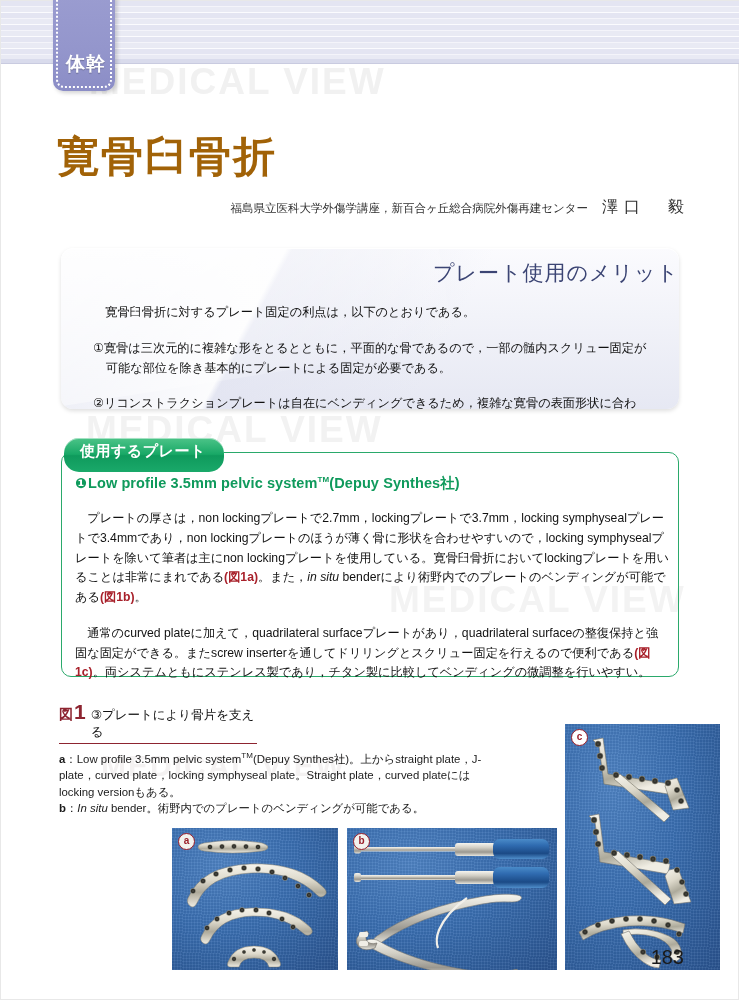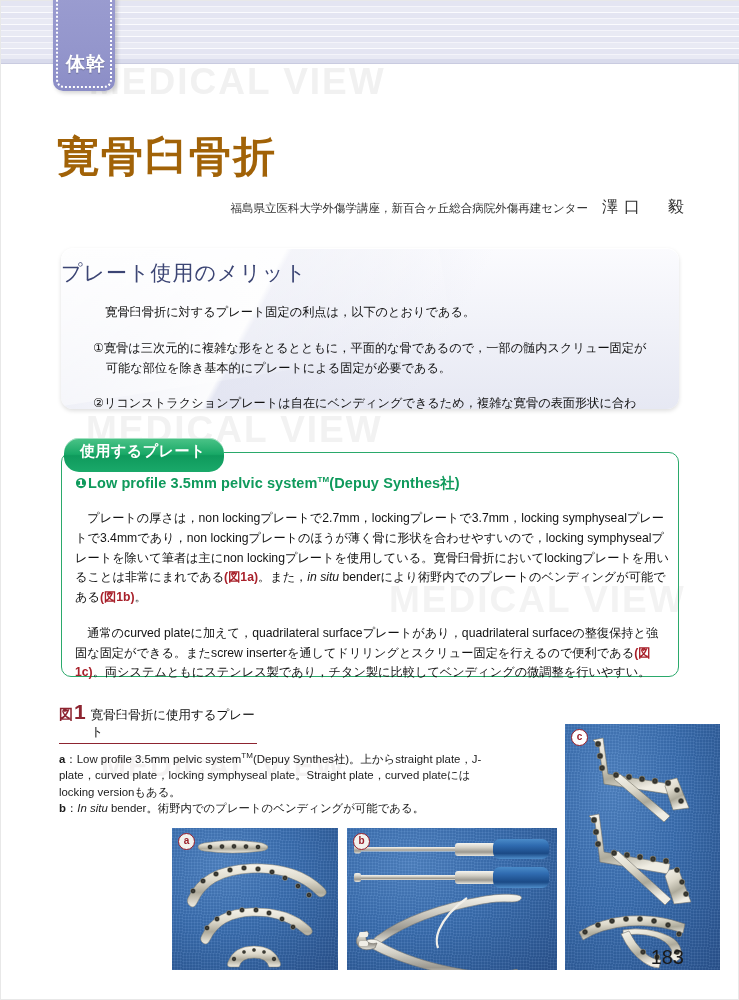--- a/index.html
+++ b/index.html
@@ -147,21 +147,21 @@
   .merit-box::before{
     content:"";
     position:absolute;
     left:-40px; top:-70px;
     width:420px; height:200px;
     background:linear-gradient(to bottom right, rgba(255,255,255,.9), rgba(255,255,255,0));
     transform: rotate(-9deg);
   }
   .merit-title {
     position: relative;
-    text-align: left;
+    text-align: right;
     margin-top: 11px;
     font-size: 21px;
     font-weight: 400;
     color: #3c4574;
     letter-spacing: 1px;
   }
   .merit-body {
     position: relative;
     margin: 7px 14px 0 16px;
     font-size: 12.2px;
@@ -364,21 +364,21 @@
     </h2>
     <p class="gs-para"><span>プレートの厚さは，non lockingプレートで2.7mm，lockingプレートで3.7mm，locking symphysealプレートで3.4mmであり，non lockingプレートのほうが薄く骨に形状を合わせやすいので，locking symphysealプレートを除いて筆者は主にnon lockingプレートを使用している。寛骨臼骨折においてlockingプレートを用いることは非常にまれである</span><span class="figref">(図1a)</span><span>。また，</span><span class="ital">in situ</span><span> benderにより術野内でのプレートのベンディングが可能である</span><span class="figref">(図1b)</span><span>。</span></p>
 
     <p class="gs-para"><span>通常のcurved plateに加えて，quadrilateral surfaceプレートがあり，quadrilateral surfaceの整復保持と強固な固定ができる。またscrew inserterを通してドリリングとスクリュー固定を行えるので便利である</span><span class="figref">(図1c)</span><span>。両システムともにステンレス製であり，チタン製に比較してベンディングの微調整を行いやすい。</span></p>
   </div>
 
   <div class="fig-cap-wrap">
     <div class="fig-head">
       <span class="fig-kanji">図</span>
         <span class="fig-num">1</span>
-        <span class="fig-title">寛骨臼骨折に使用するプレート</span>
+        <span class="fig-title">③プレートにより骨片を支える</span>
     </div>
     <div class="fig-sub">
       <div><span class="lbl">a</span><span>：</span><span>Low profile 3.5mm pelvic system</span><span class="sup-tm">TM</span><span>(Depuy Synthes社)。上からstraight plate，J-plate，curved plate，locking symphyseal plate。Straight plate，curved plateにはlocking versionもある。</span></div>
 
       <div><span class="lbl">b</span><span>：</span><span class="ital">In situ</span><span> bender。術野内でのプレートのベンディングが可能である。</span></div>
 
     </div>
   </div>
 
   <figure class="photo photo-a">

